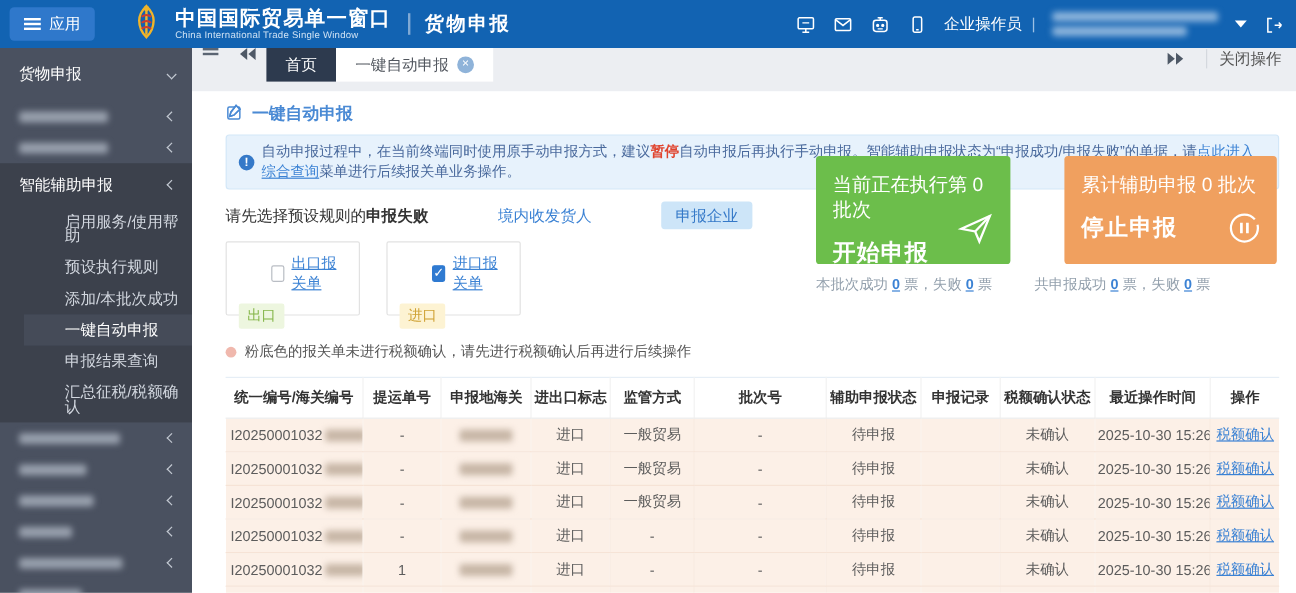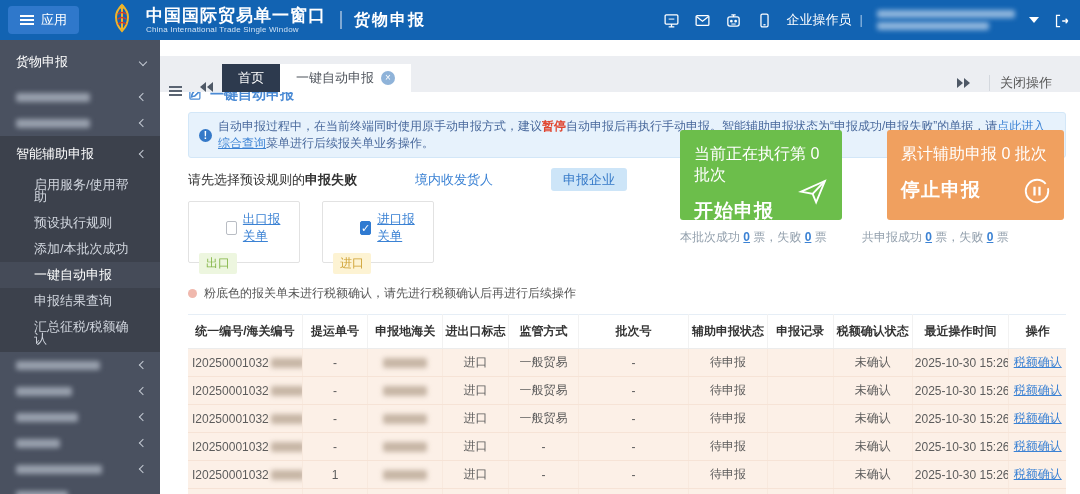--- a/index.html
+++ b/index.html
@@ -27,38 +27,38 @@
 
   
   .sidebar { position:absolute; top:40px; left:0; bottom:0; width:160px; background:#4a5160; color:#dde1e8; font-size:13px; z-index:4; }
   .side-root { display:flex; align-items:center; justify-content:space-between; padding:13px 14px 13px 16px; color:#fff; cursor:pointer; }
   .side-item { display:flex; align-items:center; justify-content:space-between; padding:8px 14px 8px 16px; height:26px; cursor:pointer; }
   .chev { display:inline-block; width:6px; height:6px; border-left:1.5px solid #c3c9d2; border-bottom:1.5px solid #c3c9d2; }
   .chev.down { transform:rotate(-45deg); } .chev.left { transform:rotate(45deg); }
   .blur-bar { height:9px; border-radius:2px; background:#98a0ad; filter:blur(2.5px); }
   .side-group { background:#3c414c; }
   .group-head { display:flex; align-items:center; justify-content:space-between; padding:9px 14px 9px 16px; color:#fff; cursor:pointer; }
-  .sub-item { padding:7px 20px 7px 34px; color:#d2d7df; cursor:pointer; line-height:12px; }
+  .sub-item { padding:7px 8px 7px 34px; color:#d2d7df; cursor:pointer; line-height:12px;margin-left:20px; }
   .sub-item.active { color:#fff; background:#454b58; }
 
   
-  .tabbar { position:absolute; left:160px; right:0; top:40px; height:36px; background:#eceef2; display:flex; align-items:flex-end; z-index:3;margin-top:16px; }
+  .tabbar { position:absolute; left:160px; right:0; top:40px; height:36px; background:#eceef2; display:flex; align-items:flex-start; z-index:3; }
   .tb-ic { display:flex; align-items:center; padding:0 9px; cursor:pointer; }
   .hamb2 i, .hamb2 i::before, .hamb2 i::after { content:""; display:block; width:13px; height:2px; background:#5a6472; position:relative; }
   .hamb2 i::before { position:absolute; top:-4px; } .hamb2 i::after { position:absolute; top:4px; }
   .dbl { display:flex; gap:1px; }
   .tri-l { width:0; height:0; border-top:5px solid transparent; border-bottom:5px solid transparent; border-right:6px solid #4e5866; }
   .tri-r { width:0; height:0; border-top:5px solid transparent; border-bottom:5px solid transparent; border-left:6px solid #4e5866; }
   .tab { display:flex; align-items:center; padding:0 16px; font-size:13px; height:28px; margin-top:0; cursor:pointer; }
   .tab.home { background:#2d3a4e; color:#fff; }
   .tab.cur { background:#fff; color:#51565e; gap:7px; }
   .tab-close { width:14px; height:14px; border-radius:50%; background:#8fb3d9; color:#fff; font-size:10px; line-height:14px; text-align:center; cursor:pointer; }
   .tabbar .right { margin-left:auto; display:flex; align-items:center; }
   .tb-div { width:1px; height:16px; background:#d4d8de; margin:0 10px; }
-  .close-op { font-size:13px; color:#555; padding-right:28px; cursor:pointer; }
+  .close-op { font-size:13px; color:#555; padding-right:12px; cursor:pointer; }
 
   
   .main { position:absolute; left:160px; right:0; top:76px; bottom:0; background:#fff; padding:10px 14px 0 28px; overflow:hidden; }
   .pg-title { display:flex; align-items:center; gap:7px; color:#4a8ad4; font-size:14px; font-weight:bold; }
   .notice { margin-top:8px; background:#e7f2fc; border:1px solid #d3e7f8; border-radius:3px; padding:5px 10px; font-size:12px; color:#49699c; display:flex; align-items:center; gap:6px; }
   .info-dot { min-width:13px; height:13px; border-radius:50%; background:#3579c8; color:#fff; font-size:10px; font-weight:bold; text-align:center; line-height:13px; font-style:normal; }
   .notice .hl { color:#e0442e; font-weight:bold; }
   .notice a { color:#3b82d4; text-decoration:underline; cursor:pointer; }
 
   .rule-row { margin-top:13px; display:flex; align-items:center; font-size:13px; color:#333; }

